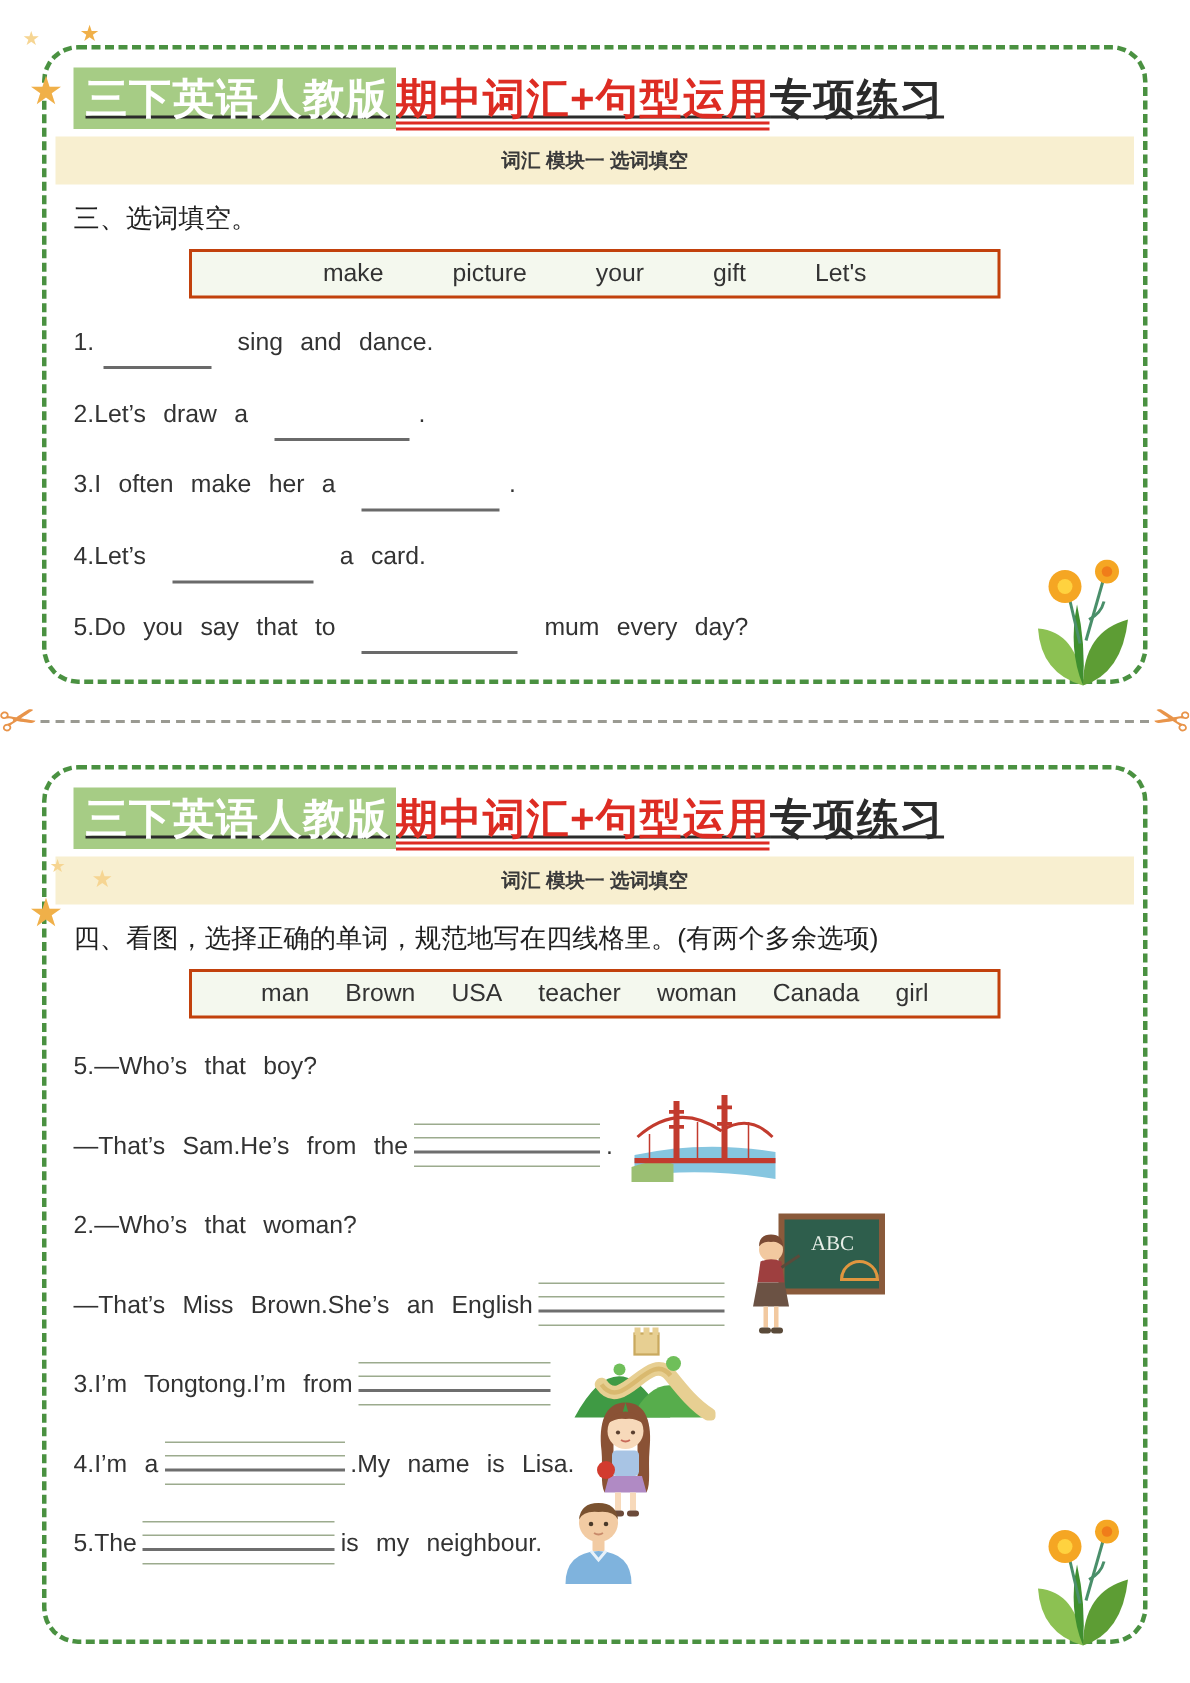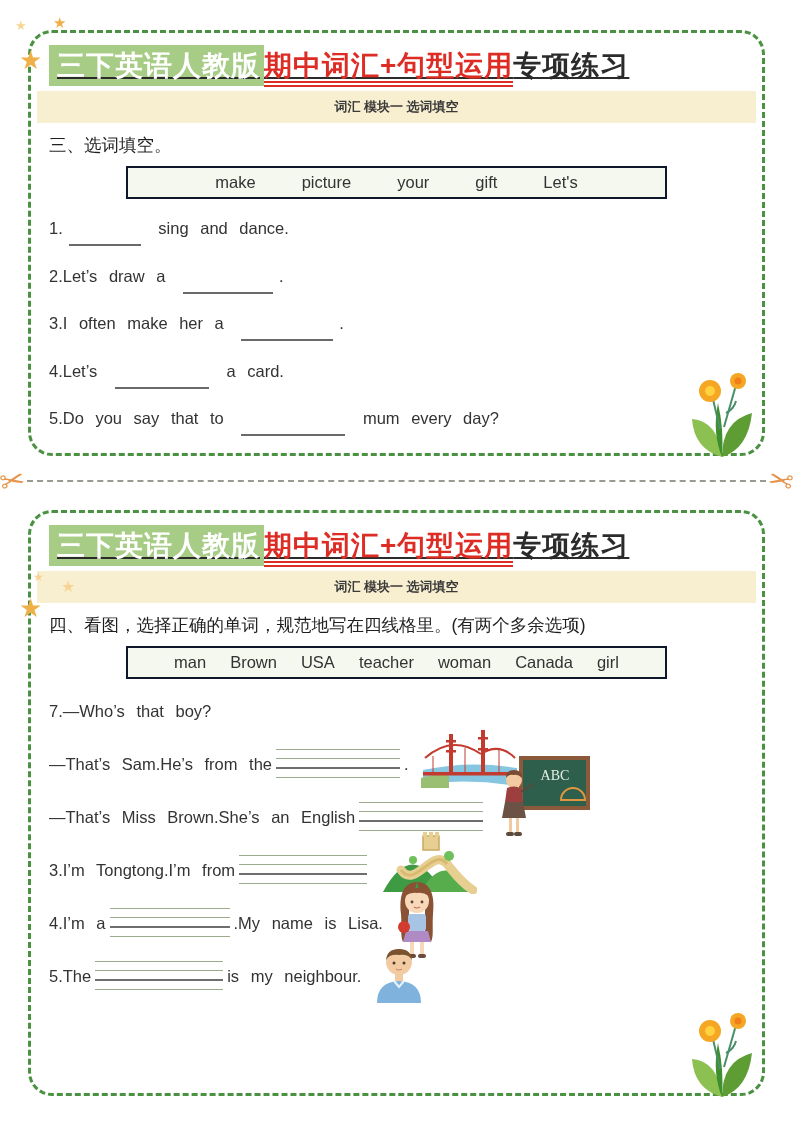--- a/index.html
+++ b/index.html
@@ -15,21 +15,21 @@
          letter-spacing:1px;white-space:nowrap;line-height:1.35;text-decoration:underline;}
   .t-green{background:#a6cc85;color:#ffffff;padding:5px 4px 5px 8px;}
   .t-red{color:#dd2c23;border-bottom:6px double #dd2c23;padding-bottom:0px;}
   .t-rest{color:#2b2b2b;}
 
   .subtitle{background:#f8efd0;text-align:center;font-weight:700;font-size:13px;
             color:#3a3a3a;padding:7px 0;margin:0 -12px 10px -12px;}
 
   .heading{font-size:17.5px;font-weight:400;color:#1f1f1f;margin:4px 0 9px 0;}
 
-  .wordbank{width:537px;margin:0 auto 6px auto;border:2px solid #0f172a;
+  .wordbank{width:537px;margin:0 auto 6px auto;border:2px solid #c2410c;
             background:#f4f8ee;display:flex;justify-content:center;align-items:center;
             gap:46px;padding:5px 0;font-size:16.5px;color:#333;}
   .wordbank.wb2{gap:24px;}
   .wb-word{white-space:nowrap;}
 
   .questions{font-size:16.5px;color:#333;}
   .q-line{display:flex;align-items:center;word-spacing:7px;white-space:pre;}
   #sheet1 .q-line{height:47.5px;}
   #sheet2 .q-line{height:53px;}
 
@@ -130,37 +130,38 @@
         <span class="wb-word" data-name="word-bank-item">man</span>
         <span class="wb-word" data-name="word-bank-item">Brown</span>
         <span class="wb-word" data-name="word-bank-item">USA</span>
         <span class="wb-word" data-name="word-bank-item">teacher</span>
         <span class="wb-word" data-name="word-bank-item">woman</span>
         <span class="wb-word" data-name="word-bank-item">Canada</span>
         <span class="wb-word" data-name="word-bank-item">girl</span>
       </div>
 
     <div class="questions" data-name="exercise-four-questions">
-        <div class="q-line" data-name="question-line"><span data-name="question-text">7.—Who’s that boy?</span></div>
+        <div class="q-line" data-name="question-line"><span data-name="question-text">5.—Who’s that boy?</span></div>
         <div class="q-line" data-name="question-line"><span data-name="question-text">—That’s Sam.He’s from the</span><span class="fourline" data-name="four-line-writing-blank" style="width: 124px;"><i class="l1"></i><i class="l2"></i><i class="l3"></i><i class="l4"></i></span><span data-name="question-text">.</span><span class="qimg" data-name="golden-gate-bridge-image"><svg width="100" height="62" viewBox="0 0 100 62" data-name="golden-gate-bridge-svg">
     <path d="M4 42 Q50 32 98 40 L98 58 Q50 50 4 56 Z" fill="#86c6e0"></path>
     <path d="M2 50 Q20 44 30 48 L30 60 L2 60 Z" fill="#9bbf72"></path>
     <path d="M6 30 Q33 6 62 26" fill="none" stroke="#c23b2e" stroke-width="2"></path>
     <path d="M62 26 Q80 14 96 30" fill="none" stroke="#c23b2e" stroke-width="2"></path>
     <rect x="30" y="6" width="4" height="40" fill="#c23b2e"></rect>
     <rect x="27" y="12" width="10" height="2.5" fill="#c23b2e"></rect>
     <rect x="27" y="22" width="10" height="2.5" fill="#c23b2e"></rect>
     <rect x="62" y="2" width="4" height="44" fill="#c23b2e"></rect>
     <rect x="59" y="9" width="10" height="2.5" fill="#c23b2e"></rect>
     <rect x="59" y="20" width="10" height="2.5" fill="#c23b2e"></rect>
     <rect x="4" y="44" width="94" height="3.5" fill="#c23b2e"></rect>
     <line x1="14" y1="28" x2="14" y2="44" stroke="#c23b2e" stroke-width="1"></line>
     <line x1="46" y1="20" x2="46" y2="44" stroke="#c23b2e" stroke-width="1"></line>
     <line x1="80" y1="20" x2="80" y2="44" stroke="#c23b2e" stroke-width="1"></line>
   </svg></span></div>
+        <div class="q-line" data-name="question-line"><span data-name="question-text">2.—Who’s that woman?</span></div>
         <div class="q-line" data-name="question-line"><span data-name="question-text">—That’s Miss Brown.She’s an English</span><span class="fourline" data-name="four-line-writing-blank" style="width: 124px;"><i class="l1"></i><i class="l2"></i><i class="l3"></i><i class="l4"></i></span><span class="qimg" data-name="teacher-blackboard-image"><svg width="95" height="88" viewBox="0 0 95 88" data-name="teacher-blackboard-svg">
     <rect x="22" y="2" width="71" height="54" fill="#8a5a3b"></rect>
     <rect x="26" y="6" width="63" height="46" fill="#2e5e4c"></rect>
     <text x="58" y="26" fill="#e8efe8" font-size="14" font-family="Liberation Serif, serif" text-anchor="middle">ABC</text>
     <path d="M64 46 A12 12 0 0 1 88 46 Z" fill="none" stroke="#e0963f" stroke-width="2"></path>
     <circle cx="17" cy="26" r="8" fill="#f2c9a0"></circle>
     <path d="M9 24 Q9 16 17 16 Q25 16 25 24 Q21 20 17 21 Q12 20 9 24 Z" fill="#7a4a33"></path>
     <path d="M10 34 Q17 31 24 34 L26 48 L8 48 Z" fill="#9e3f3f"></path>
     <path d="M8 48 L26 48 L29 64 L5 64 Z" fill="#6b5244"></path>
     <line x1="24" y1="38" x2="36" y2="30" stroke="#5a4a3a" stroke-width="2"></line>

